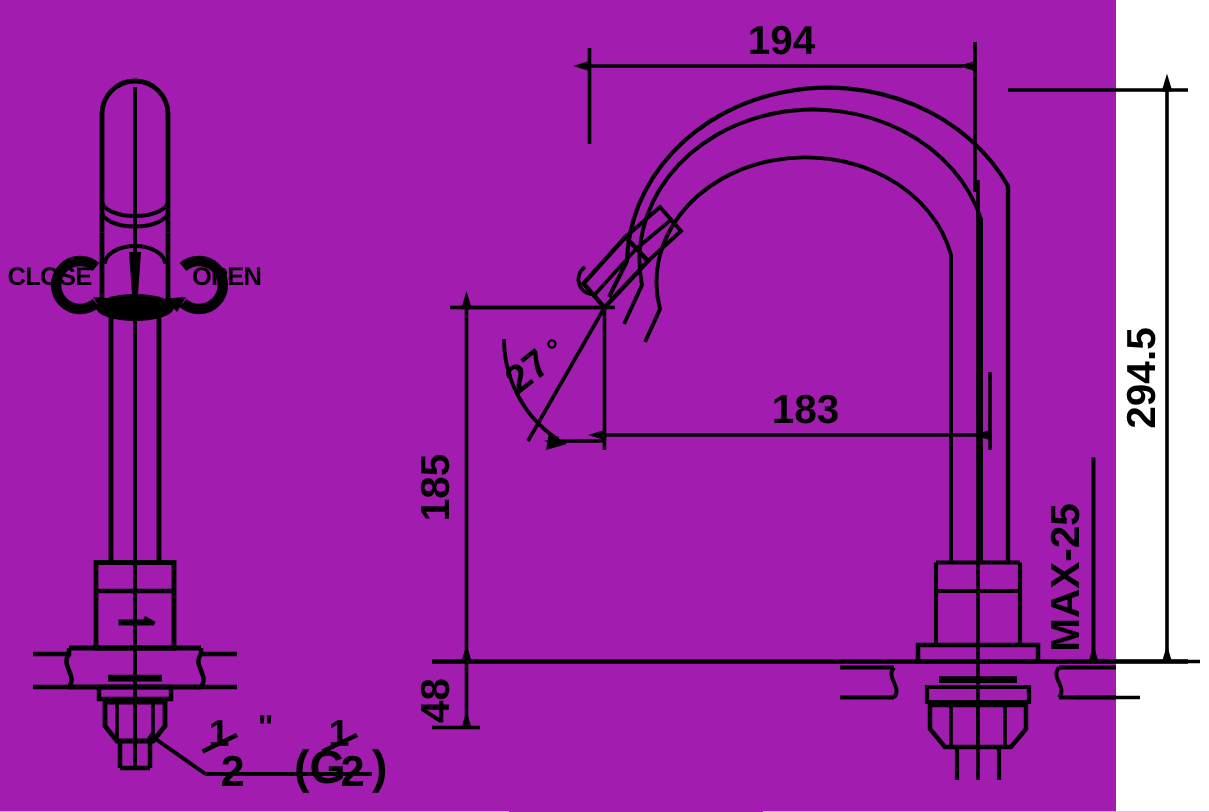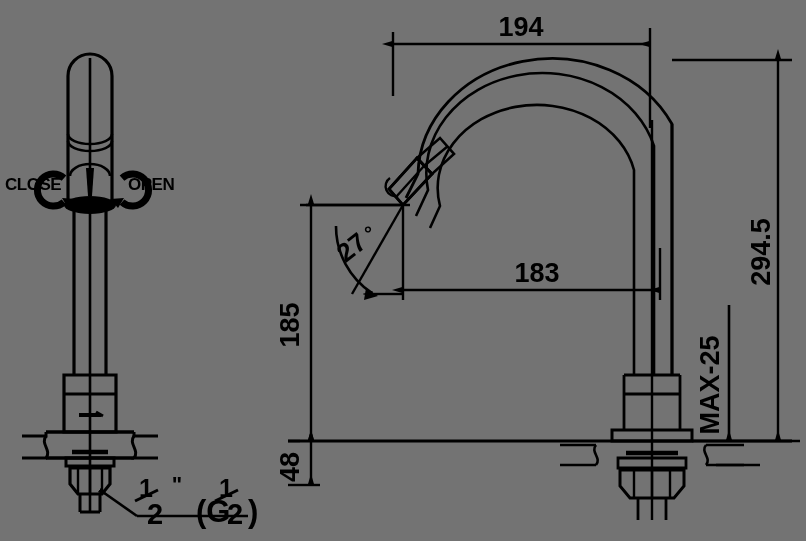--- a/index.html
+++ b/index.html
@@ -1,17 +1,17 @@
 <!DOCTYPE html>
 <html><head>
 <meta charset="utf-8">
 <style>
   html,body{margin:0;padding:0;background:#ffffff;}
   body{width:806px;height:541px;overflow:hidden;font-family:"Liberation Sans",sans-serif;}
-  #stage{position:relative;width:806px;height:541px;background:#737373;}
+  #stage{position:relative;width:744px;height:541px;background:#a21caf;}
   svg{display:block;}
   .dimtext{font-family:"Liberation Sans",sans-serif;font-weight:bold;fill:#000;}
 </style>
 </head>
 <body>
 
 <div id="stage">
 <svg width="806" height="541" viewBox="0 0 806 541" xmlns="http://www.w3.org/2000/svg">
 
   <defs>

